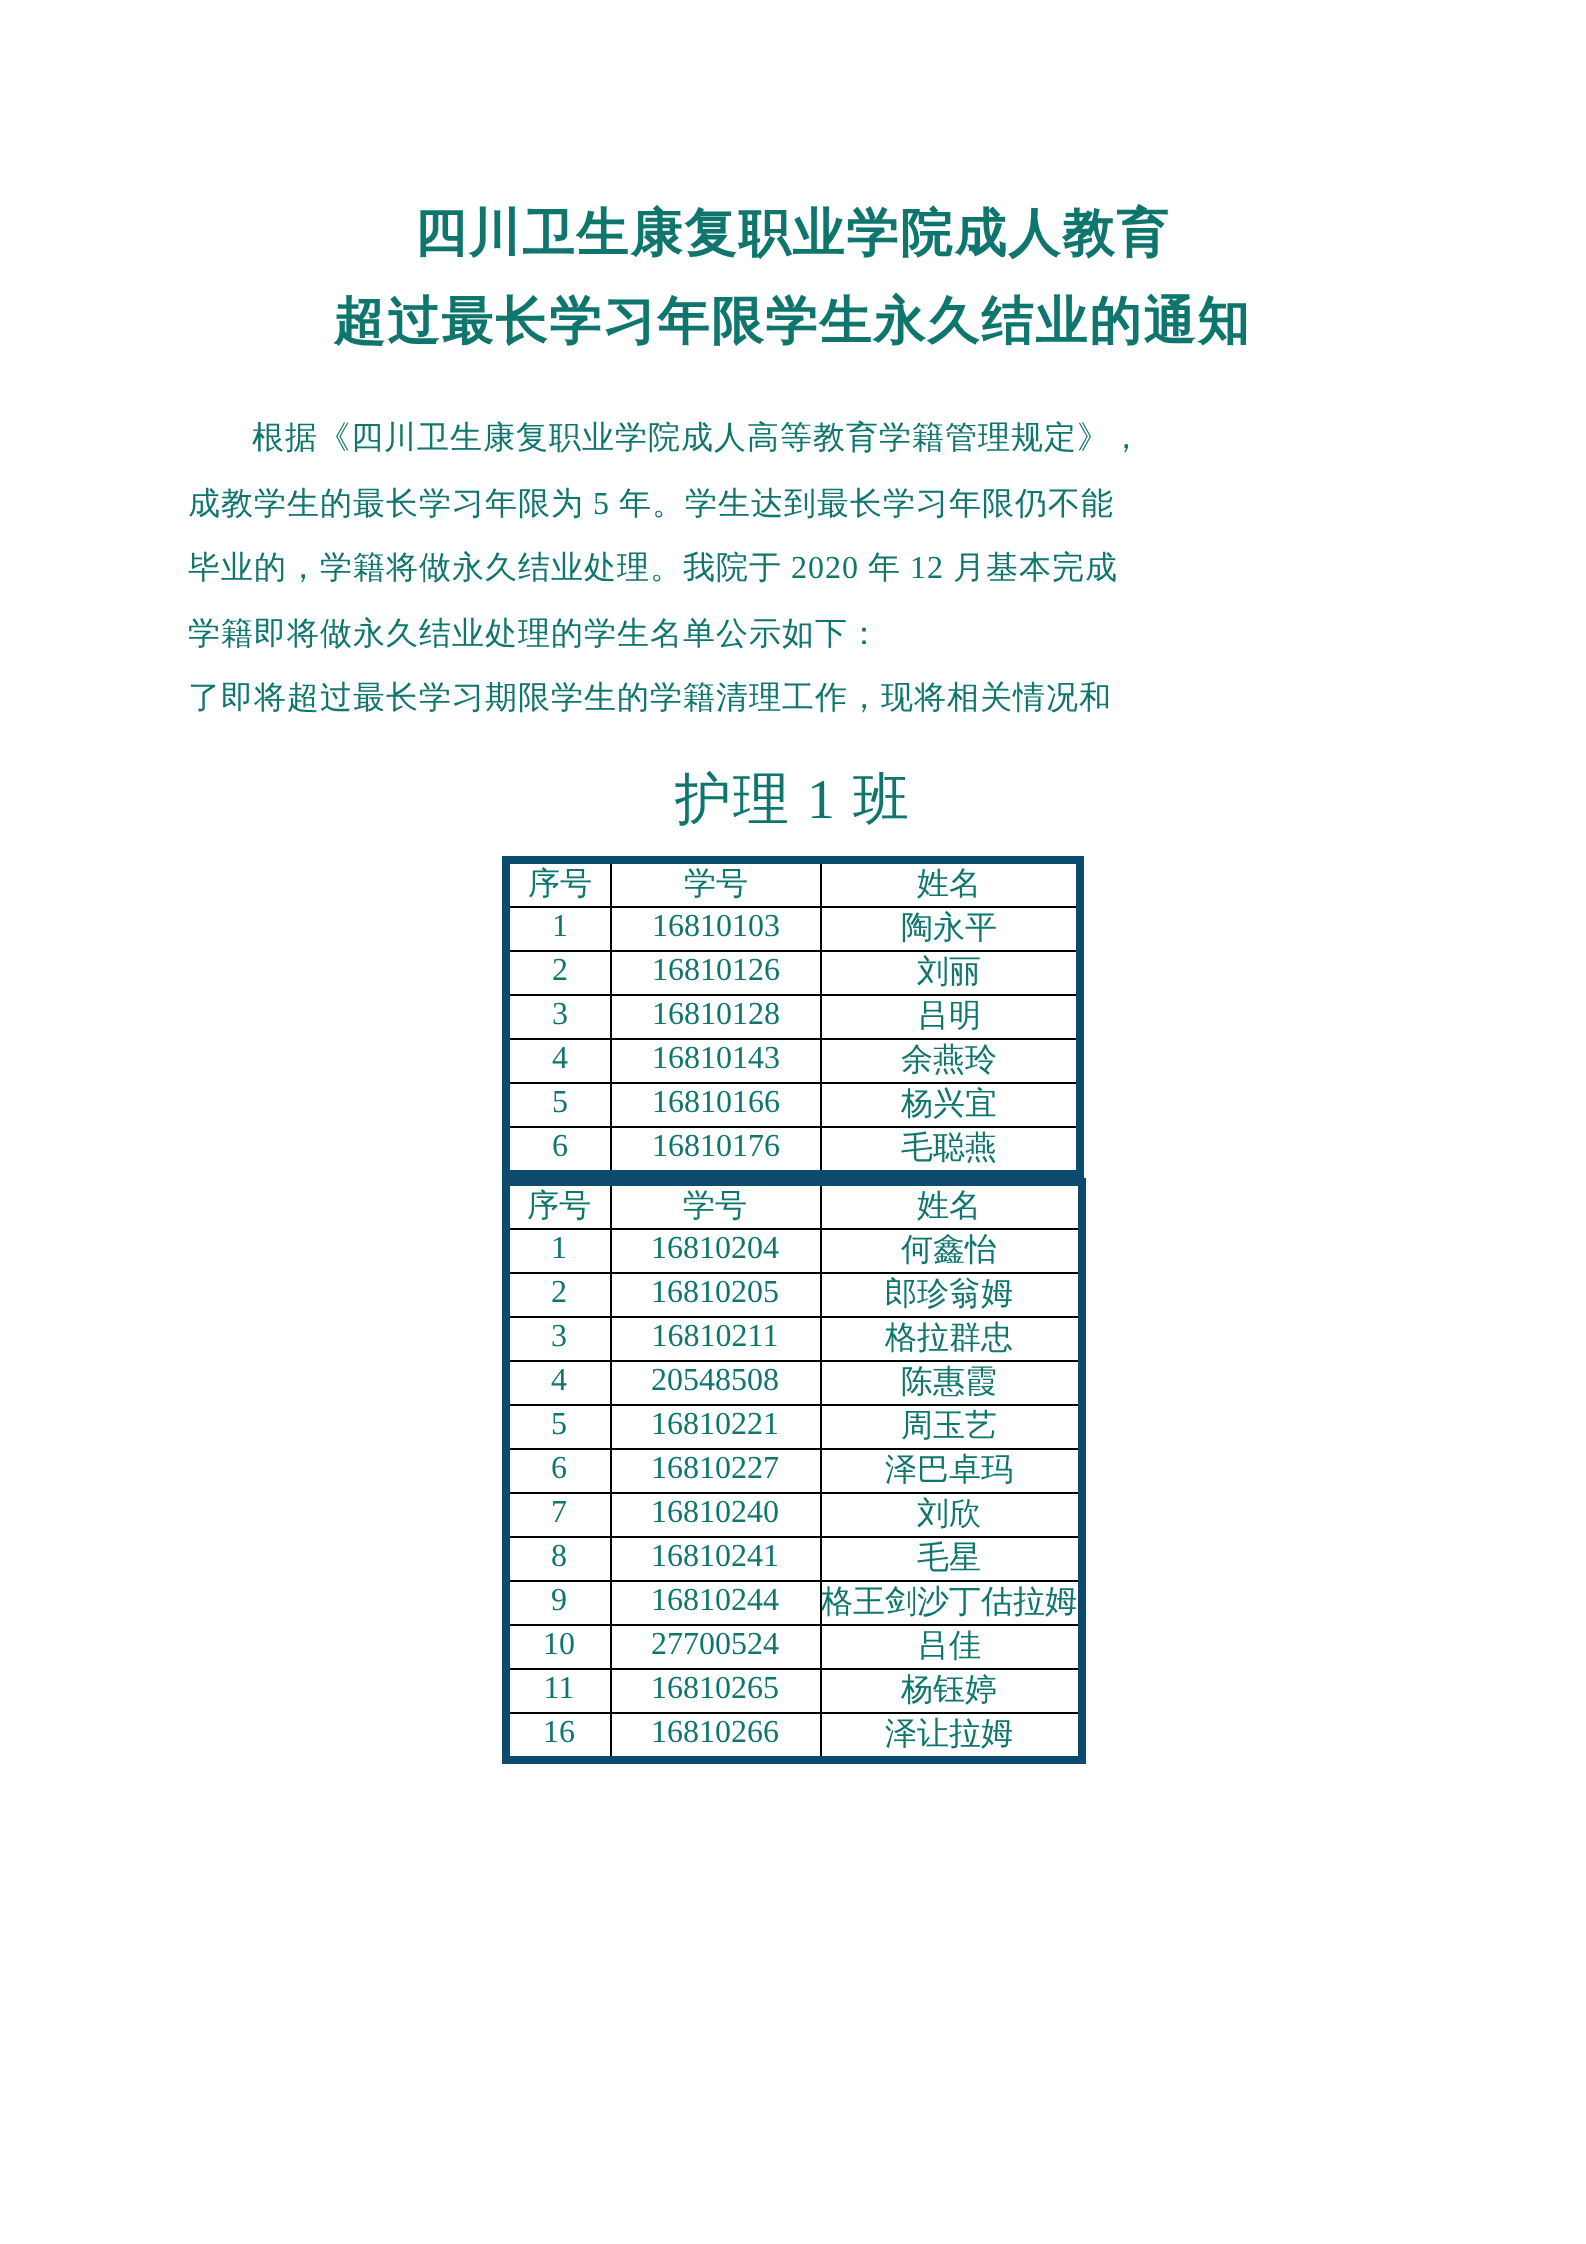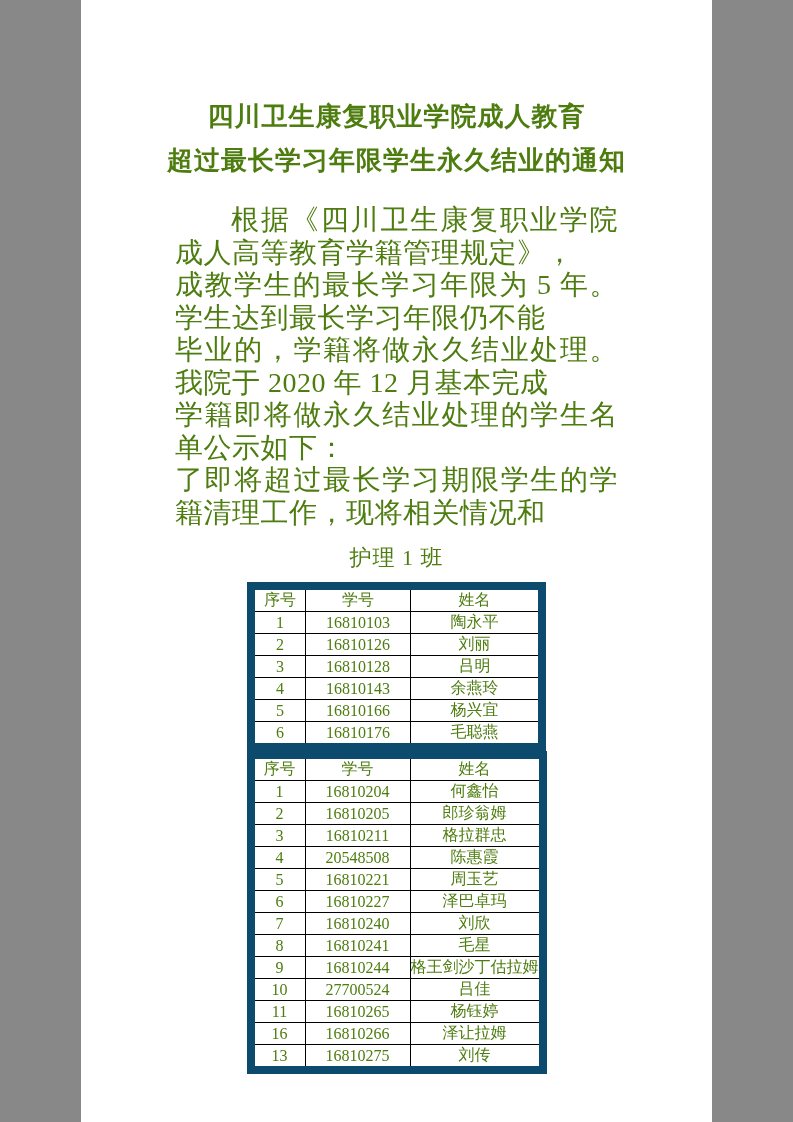--- a/index.html
+++ b/index.html
@@ -1,58 +1,58 @@
 <!DOCTYPE html>
 <html><head>
 <meta charset="utf-8">
 <style>
   html, body { margin: 0; padding: 0; background: #888; }
   .page {
     position: relative;
-    width: 631px;
+    width: 793px;
     height: 1122px;
     margin: 0 auto;
     background: #ffffff;
-    color: #4d7c0f;
+    color: #0f766e;
     font-family: "Liberation Serif", "DejaVu Serif", serif;
     overflow: hidden;
     box-sizing: border-box;
   }
   .doc-title {
     margin: 0;
     padding-top: 94px;
     text-align: center;
     font-family: "Liberation Sans", "DejaVu Sans", sans-serif;
     font-weight: bold;
     font-size: 26px;
     line-height: 44px;
     letter-spacing: 1px;
   }
   .doc-title .title-line { display: block; }
   .paragraph {
     margin: 22px 94px 0 94px;
-    font-size: 28px;
+    font-size: 16px;
     line-height: 32.5px;
     text-align: justify;
   }
   .paragraph .para-line { display: block; letter-spacing: 0.5px; }
   .paragraph .para-line.indent { text-indent: 2em; }
   .class-section { margin: 0; }
   .class-heading {
     margin: 14px 0 9px 0;
     text-align: center;
-    font-size: 22px;
+    font-size: 28px;
     font-weight: normal;
     letter-spacing: 1px;
   }
   table.student-table {
     border-collapse: collapse;
     margin: 0 auto;
     table-layout: fixed;
-    border: 8px solid #0c4a6e;
+    border: 4px solid #0c4a6e;
   }
   table.student-table th, table.student-table td {
     border: 1px solid #000000;
     height: 20px;
     padding: 0;
     text-align: center;
     vertical-align: middle;
     font-size: 16px;
     font-weight: normal;
     overflow: hidden;
@@ -188,23 +188,18 @@
           <tr>
             <td>11</td>
             <td>16810265</td>
             <td>杨钰婷</td>
           </tr>
           <tr>
             <td>16</td>
             <td>16810266</td>
             <td>泽让拉姆</td>
           </tr>
-          <tr>
-            <td>13</td>
-            <td>16810275</td>
-            <td>刘传</td>
-          </tr>
         </tbody>
     </table>
   </section>
 
 
 </div>
 
 </body></html>

